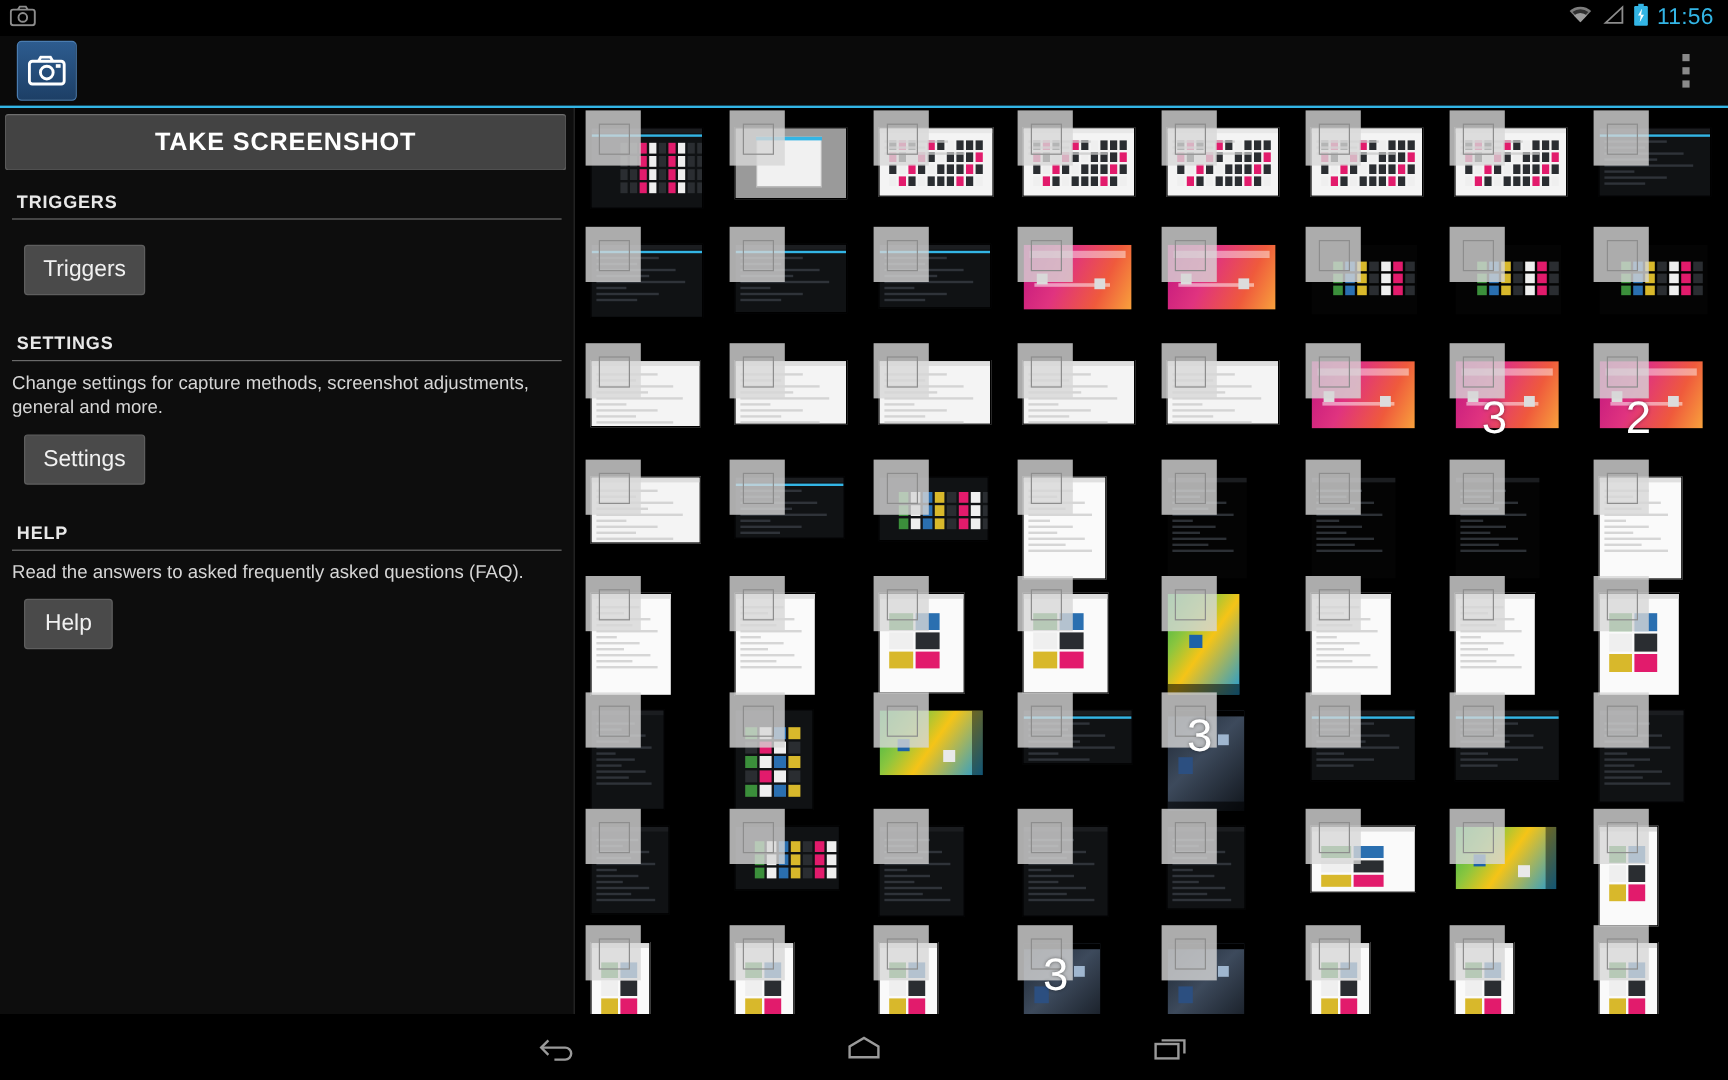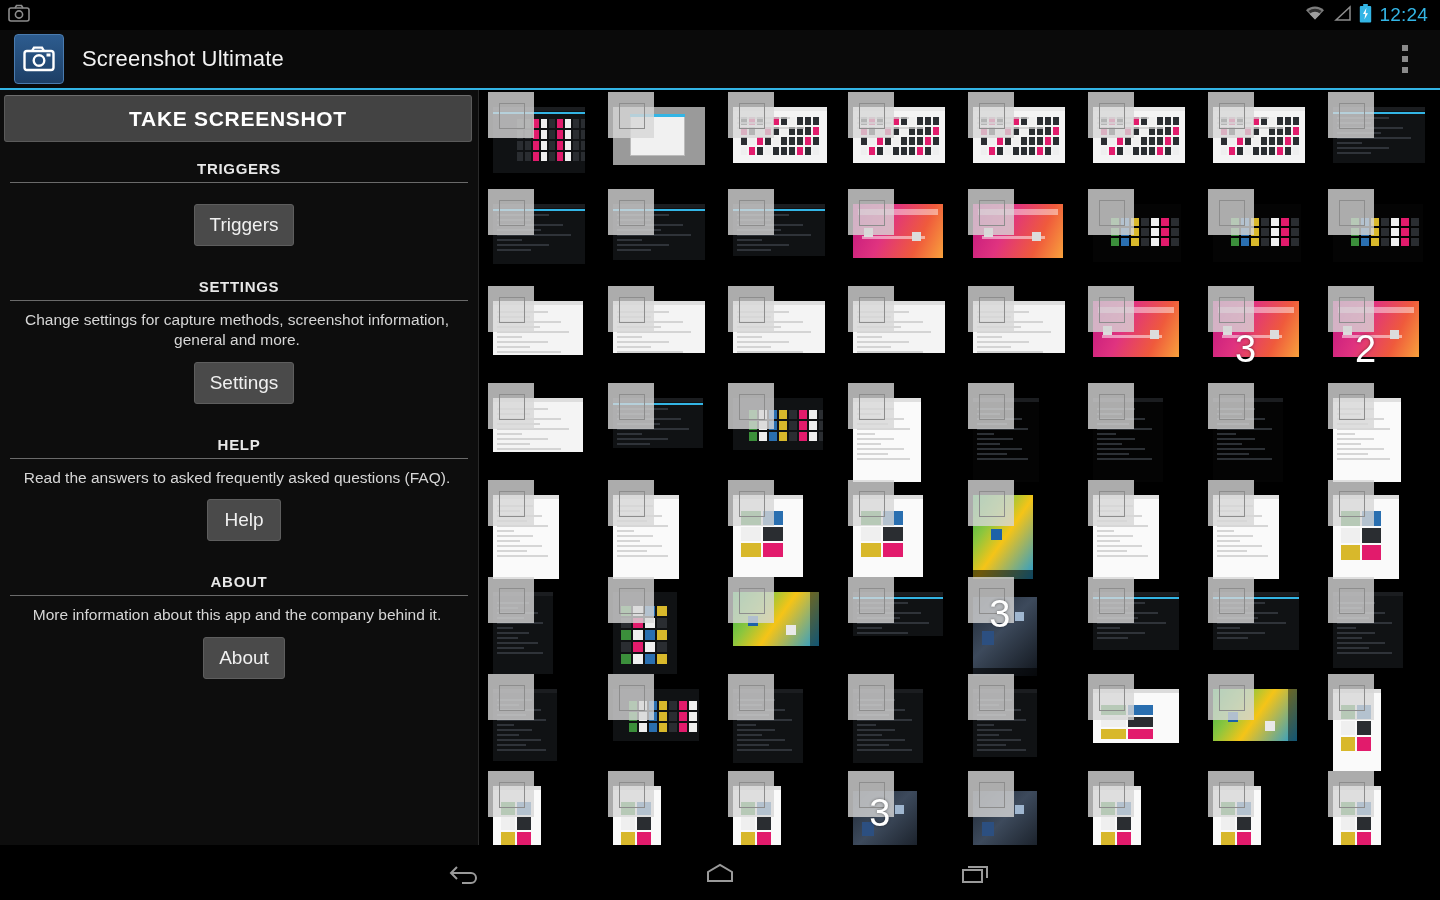--- a/index.html
+++ b/index.html
@@ -50,21 +50,21 @@
     justify-content:center; gap:5px; cursor:pointer;
   }
   .ab-overflow i { display:block; width:6px; height:6px; background:#8a8a8a; }
   .ab-underline {
     position:absolute; left:0; top:88px; width:1440px; height:2px;
     background:#33b5e5;
   }
 
   
   .content {
-    position:absolute; left:0; top:90px; width:1440px; height:755px;text-align:center;
+    position:absolute; left:0; top:90px; width:1440px; height:755px;
   }
 
   
   .sidebar {
     position:absolute; left:0; top:0; width:479px; height:755px;
     background:#0d0d0d;
     border-right:1px solid #2a2a2a;
     padding:0;
   }
   .take-btn {
@@ -192,34 +192,33 @@
           <path d="M17 2 L17 15 L3 15 Z" fill="none" stroke="#8c8c8c" stroke-width="1.5"></path>
         </svg>
       </span>
       <span>
         <svg width="13" height="19" viewBox="0 0 13 19">
           <rect x="4.2" y="0" width="4.6" height="2" fill="#33b5e5"></rect>
           <rect x="0.8" y="2" width="11.4" height="16.5" rx="1" fill="#33b5e5"></rect>
           <path d="M7.4 4 L4 10 L6.3 10 L5.4 15.5 L9 9.2 L6.6 9.2 Z" fill="#ffffff"></path>
         </svg>
       </span>
-      <span class="sb-clock">12:24</span>
+      <span class="sb-clock">11:56</span>
     </div>
   </div>
 
   <div class="actionbar">
     <div class="ab-iconbox">
       <svg width="32" height="26" viewBox="0 0 32 26">
         <rect x="1.5" y="5" width="29" height="19" rx="2.5" fill="none" stroke="#ffffff" stroke-width="2.4"></rect>
         <path d="M9 5 L11 1.6 L19 1.6 L21 5" fill="none" stroke="#ffffff" stroke-width="2.4"></path>
         <circle cx="16" cy="14.5" r="5.3" fill="none" stroke="#ffffff" stroke-width="2.4"></circle>
         <rect x="23.5" y="7.5" width="4" height="3" fill="#ffffff"></rect>
       </svg>
     </div>
-    <div class="ab-title">Screenshot Ultimate</div>
     <div class="ab-overflow">
       <i></i>
         <i></i>
         <i></i>
     </div>
   </div>
   <div class="ab-underline"></div>
 
   <div class="content">
 
@@ -231,41 +230,35 @@
         <div class="sec-head">TRIGGERS</div>
         <div class="sec-rule"></div>
         <div class="sec-btn">Triggers</div>
       </div>
 
       <div class="spacer-sm"></div>
 
       <div class="section">
         <div class="sec-head">SETTINGS</div>
         <div class="sec-rule"></div>
-        <div class="sec-desc">Change settings for capture methods, screenshot information, general and more.</div>
+        <div class="sec-desc">Change settings for capture methods, screenshot adjustments, general and more.</div>
         <div class="sec-btn">Settings</div>
       </div>
 
       <div class="spacer-sm"></div>
 
       <div class="section">
         <div class="sec-head">HELP</div>
         <div class="sec-rule"></div>
         <div class="sec-desc">Read the answers to asked frequently asked questions (FAQ).</div>
         <div class="sec-btn">Help</div>
       </div>
 
       <div class="spacer-sm"></div>
 
-      <div class="section">
-        <div class="sec-head">ABOUT</div>
-        <div class="sec-rule"></div>
-        <div class="sec-desc">More information about this app and the company behind it.</div>
-        <div class="sec-btn">About</div>
-      </div>
     </div>
 
     <div class="gallery" id="gallery">
         <div class="cell" style="left:4px;top:2px;width:120px;height:97px">
           <div class="shot t-dark" style="left:8px;width:94px;height:68px;bottom:15px">
             <div class="tbar"></div>
             <div class="tbar-blue"></div>
             <div class="tiles" style="left:24px;top:12px;grid-template-columns:repeat(9,6px);grid-auto-rows:9px">
               <div class="tile "></div>
               <div class="tile "></div>

